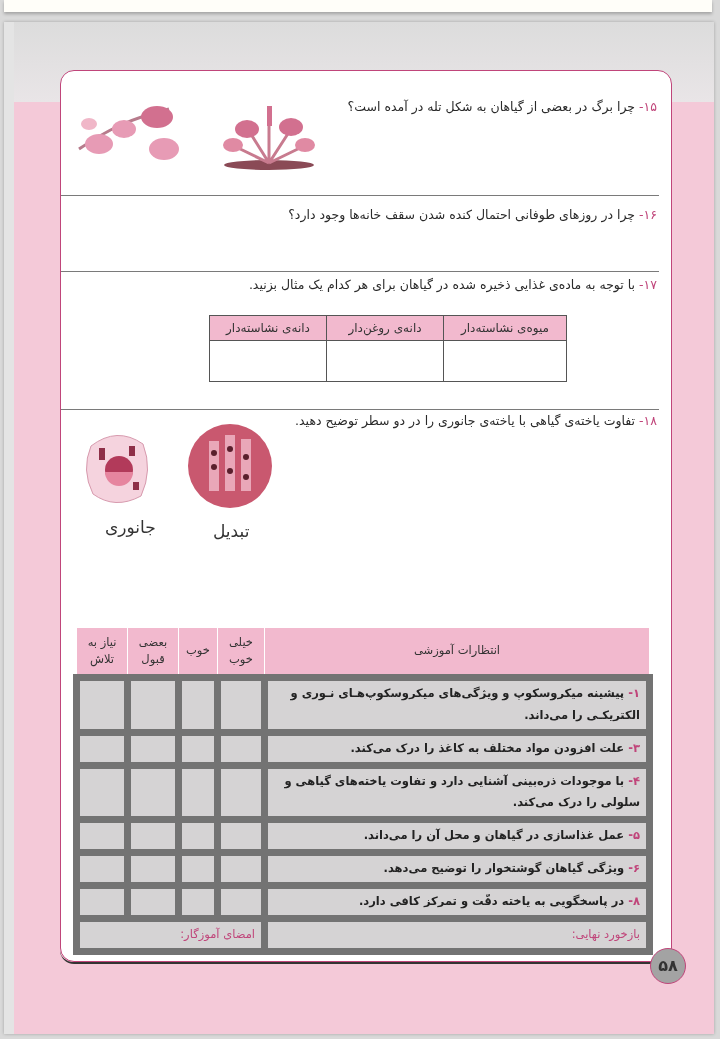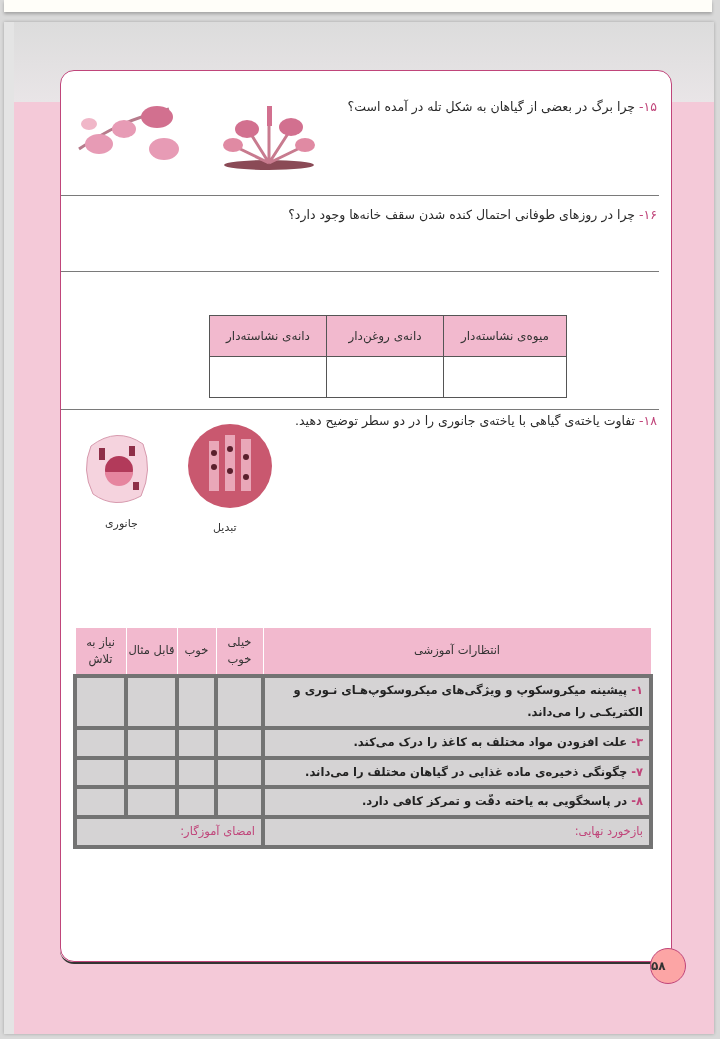--- a/index.html
+++ b/index.html
@@ -42,43 +42,43 @@
     position:absolute; left:0; right:12px; height:0; border-top:1px solid #7a7a7a;
   }
   .plant-img {
     position:absolute;
   }
   table.storage {
     position:absolute; left:148px; top:244px; border-collapse:collapse; direction:rtl;
     font-size:12px; color:#333;
   }
   table.storage th {
-    background:#f2b9ce; border:1px solid #555; font-weight:normal; height:24px; padding:8px 8px;
+    background:#f2b9ce; border:1px solid #555; font-weight:normal; height:24px; padding:0 8px;
   }
   table.storage td { border:1px solid #555; height:38px; }
-  .cell-caption { position:absolute; font-size:11px; color:#333; direction:rtl; }
+  .cell-caption { position:absolute; font-size:17px; color:#333; direction:rtl; }
   table.eval {
     position:absolute; left:12px; top:556px; width:580px; border-collapse:collapse; direction:rtl;
     font-size:11.5px;
   }
   table.eval th {
     background:#f2b9ce; color:#333; font-weight:normal; border:1px solid #fff; height:44px;
     line-height:1.5;
   }
   table.eval td {
-    background:#d5d3d4; border:4px solid #737373; color:#222; font-weight:bold; padding:2px 6px;
+    background:#d5d3d4; border:7px solid #737373; color:#222; font-weight:bold; padding:2px 6px;
     line-height:1.9;
   }
   table.eval td.text { text-align:right; }
   table.eval td .n { color:#c0457a; font-weight:bold; }
   .redlabel { color:#c0457a !important; font-weight:normal !important; }
   .page-number {
     position:absolute; left:646px; top:926px; width:34px; height:34px; border-radius:50%;
-    border:1.5px solid #c0457a; background:#fca5a5; text-align:left; line-height:34px;
-    font-size:12px; font-weight:bold; color:#333;
+    border:1.5px solid #c0457a; background:#a3a3a3; text-align:center; line-height:34px;
+    font-size:16px; font-weight:bold; color:#333;
   }
 </style>
 </head>
 <body>
 
 <div class="top-strip"></div>
 
 <div class="page">
   <div class="page-top"></div>
   <div class="page-side"></div>
@@ -108,20 +108,24 @@
       <rect x="48" y="5" width="5" height="20" fill="#d2708f"></rect>
     </svg>
     <div class="divider" style="top:124px;"></div>
 
     <div class="question" style="top:136px;margin-left:32px;">
       <span class="qnum">۱۶-</span>
       <span>چرا در روزهای طوفانی احتمال کنده شدن سقف خانه‌ها وجود دارد؟</span>
     </div>
     <div class="divider" style="top:200px;"></div>
 
+    <div class="question" style="top:206px;">
+      <span class="qnum">۱۷-</span>
+      <span>با توجه به ماده‌ی غذایی ذخیره شده در گیاهان برای هر کدام یک مثال بزنید.</span>
+    </div>
     <table class="storage">
       <tbody>
           <tr>
         <th style="width:106px">میوه‌ی نشاسته‌دار</th>
         <th style="width:100px">دانه‌ی روغن‌دار</th>
         <th style="width:100px">دانه‌ی نشاسته‌دار</th>
       </tr>
       <tr>
         <td></td>
         <td></td>
@@ -157,39 +161,53 @@
         <circle cx="59" cy="54" r="3" fill="#5a1f2c"></circle>
     </svg>
     <div class="cell-caption" style="left:152px;top:450px;">تبدیل</div>
 
     <table class="eval">
       <tbody>
           <tr>
         <th class="text" style="">انتظارات آموزشی</th>
         <th style="width:44px">خیلی خوب</th>
         <th style="width:36px">خوب</th>
-        <th style="width:48px">قابل مثال</th>
+        <th style="width:48px">بعضی قبول</th>
         <th style="width:48px">نیاز به تلاش</th>
       </tr>
       <tr>
         <td class="text"><span class="n">۱-</span> <span>پیشینه میکروسکوپ و ویژگی‌های میکروسکوپ‌هـای نـوری و الکتریکـی را می‌داند.</span></td>
         <td></td>
             <td></td>
             <td></td>
             <td></td>
       </tr>
       <tr>
         <td class="text"><span class="n">۳-</span> <span>علت افزودن مواد مختلف به کاغذ را درک می‌کند.</span></td>
         <td></td>
             <td></td>
             <td></td>
             <td></td>
       </tr>
       <tr>
-        <td class="text"><span class="n">۷-</span> <span>چگونگی ذخیره‌ی ماده غذایی در گیاهان مختلف را می‌داند.</span></td>
+        <td class="text"><span class="n">۴-</span> <span>با موجودات ذره‌بینی آشنایی دارد و تفاوت یاخته‌های گیاهی و سلولی را درک می‌کند.</span></td>
+        <td></td>
+            <td></td>
+            <td></td>
+            <td></td>
+      </tr>
+      <tr>
+        <td class="text"><span class="n">۵-</span> <span>عمل غذاسازی در گیاهان و محل آن را می‌داند.</span></td>
+        <td></td>
+            <td></td>
+            <td></td>
+            <td></td>
+      </tr>
+      <tr>
+        <td class="text"><span class="n">۶-</span> <span>ویژگی گیاهان گوشتخوار را توضیح می‌دهد.</span></td>
         <td></td>
             <td></td>
             <td></td>
             <td></td>
       </tr>
       <tr>
         <td class="text"><span class="n">۸-</span> <span>در پاسخگویی به یاخته دقّت و تمرکز کافی دارد.</span></td>
         <td></td>
             <td></td>
             <td></td>

